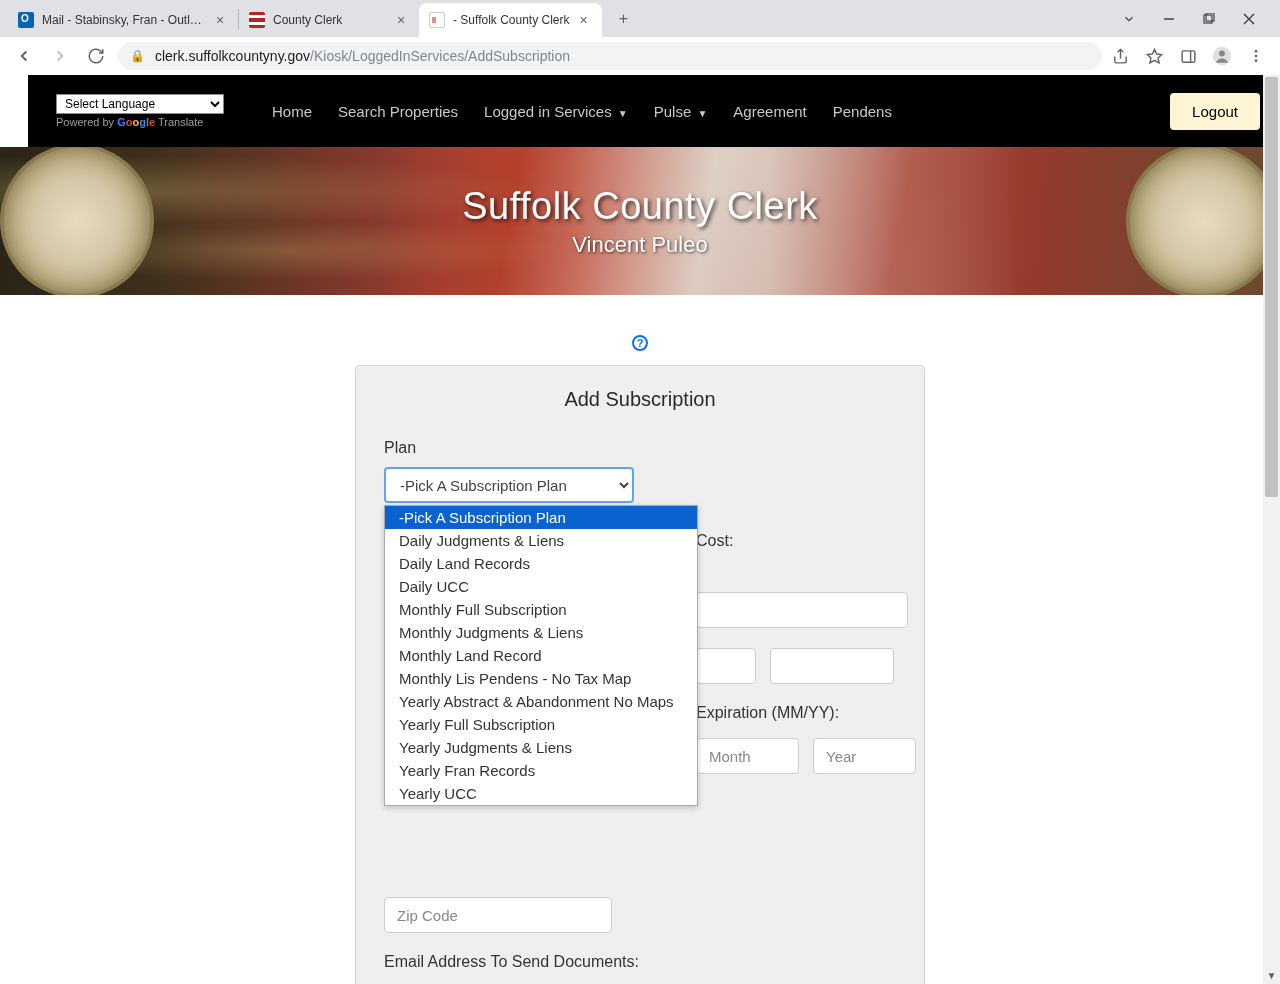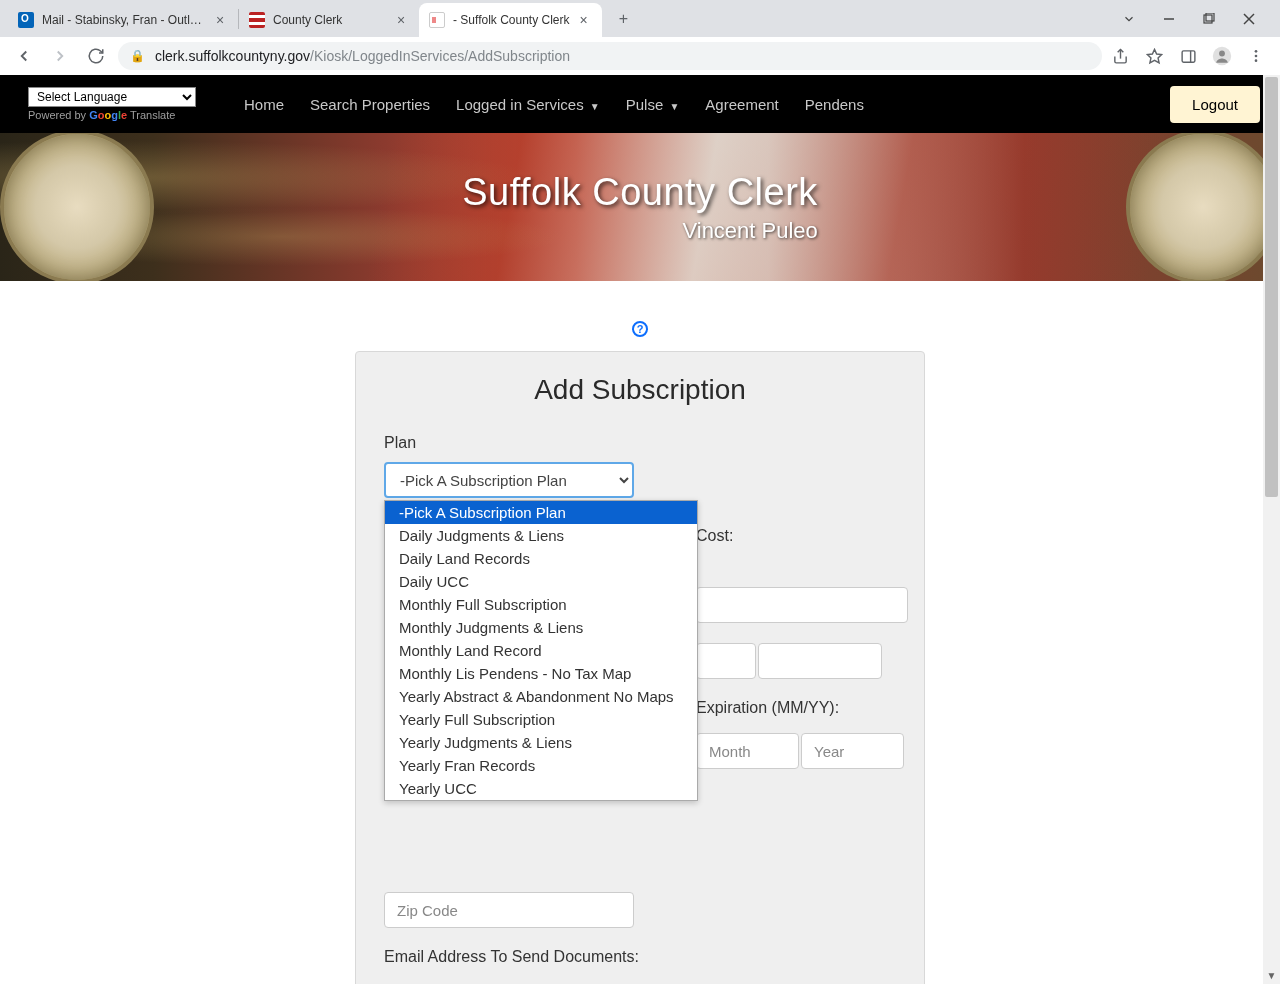--- a/index.html
+++ b/index.html
@@ -30,42 +30,42 @@
 .addr-icon { width: 20px; height: 20px; display: flex; align-items: center; justify-content: center; color: #5f6368; cursor: pointer; }
 
 
 .page { position: relative; height: calc(984px - 75px); overflow-y: auto; }
 .page-scrollbar { position: absolute; right: 0; top: 0; width: 17px; height: 100%; background: #f1f1f1; }
 .page-scrollbar-thumb { position: absolute; right: 2px; top: 2px; width: 13px; height: 420px; background: #c1c1c1; border-radius: 2px; }
 .page-scrollbar-arrow { position: absolute; right: 0; width: 17px; height: 17px; display: flex; align-items: center; justify-content: center; color: #666; font-size: 10px; }
 .scrollbar-up { top: 0; }
 .scrollbar-down { bottom: 0; }
 
-.top-nav { background: #000; height: 58px; display: flex; align-items: center; padding: 0 20px 0 28px; color: #ccc; }
+.top-nav { background: #000; height: 72px; display: flex; align-items: center; padding: 0 20px 0 28px; color: #ccc; margin-left: 28px; }
 .lang-block { display: flex; flex-direction: column; gap: 2px; }
 .lang-select { width: 168px; height: 20px; font-size: 12px; padding: 0 4px; border: 1px solid #888; background: #fff; }
 .lang-powered { font-size: 11px; color: #9f9f9f; }
 .nav-links { display: flex; gap: 26px; margin-left: 48px; font-size: 15px; justify-content: flex-end; }
 .nav-link { color: #c8c8c8; cursor: pointer; }
 .nav-link .caret { font-size: 10px; margin-left: 2px; }
 .logout-btn { margin-left: auto; background: #fff4d3; border: none; padding: 10px 22px; font-size: 15px; border-radius: 4px; cursor: pointer; color: #000; font-weight: 500; }
 
 .banner { height: 148px; position: relative; display: flex; align-items: center; justify-content: center; background: linear-gradient(90deg, #2a2518 0%, #3d2f1c 12%, #8b3a2e 30%, #c84d3a 45%, #dcdad4 60%, #8b3a2e 80%, #6b4a2e 100%); overflow: hidden; }
 .banner::before { content: ""; position: absolute; inset: 0; background: radial-gradient(ellipse at 10% 30%, rgba(200,170,100,0.35) 0%, transparent 25%), radial-gradient(ellipse at 22% 70%, rgba(200,170,100,0.3) 0%, transparent 20%), linear-gradient(100deg, transparent 30%, rgba(180,60,40,0.6) 40%, rgba(225,220,210,0.7) 55%, rgba(180,60,40,0.5) 70%, transparent 90%); }
 .seal { width: 154px; height: 154px; position: absolute; border-radius: 50%; background: radial-gradient(circle, #e8dcc0 0%, #d4c8a8 40%, #b8a878 70%, #8a7a50 100%); border: 4px solid #8a7a50; box-shadow: inset 0 0 20px rgba(0,0,0,0.3); display:flex; align-items:center; justify-content:center; font-size:9px; color:#5a4a2a; text-align:center; }
 .seal-left { left: 0; top: -3px; }
 .seal-right { right: 0; top: -3px; }
 .banner-title { position:relative; z-index:2; text-align:center; }
 .banner-title h1 { color:#fff; font-size: 38px; font-weight: 500; text-shadow: 2px 2px 4px rgba(0,0,0,0.7); letter-spacing: 0.5px; text-align: center; }
-.banner-title h2 { color:#fff; font-size: 22px; font-weight: 400; text-shadow: 1px 1px 3px rgba(0,0,0,0.7); margin-top: 4px; text-align: right; }
+.banner-title h2 { color:#fff; font-size: 22px; font-weight: 400; text-shadow: 1px 1px 3px rgba(0,0,0,0.7); margin-top: 4px; }
 
 .content-area { display:flex; flex-direction:column; align-items:center; padding: 40px 0 60px; }
 .help-icon { width:16px; height:16px; border:2px solid #0d6efd; color:#0d6efd; border-radius:50%; display:flex; align-items:center; justify-content:center; font-size:11px; font-weight:bold; margin-bottom: 14px; cursor:pointer; }
 .card { width: 570px; background: #efefef; border: 1px solid #d8d8d8; border-radius: 4px; padding: 22px 28px 28px; position: relative; }
-.card h2 { text-align:center; font-size: 28px; font-weight: 500; color: #2a2a2a; margin-bottom: 28px; font-family: "Segoe UI", Arial, sans-serif; }
+.card h2 { text-align:center; font-size: 20px; font-weight: 500; color: #2a2a2a; margin-bottom: 28px; font-family: "Segoe UI", Arial, sans-serif; }
 .field-label { font-size: 16px; color: #333; margin-bottom: 10px; display: block; }
 .plan-select { width: 250px; height: 36px; padding: 0 10px; font-size: 15px; border: 2px solid #5fa8e8; border-radius: 4px; background: #fff; color: #444; outline: none; }
 
 .dropdown-list { position: absolute; left: 0; top: 38px; width: 314px; background: #fff; border: 1px solid #aaa; box-shadow: 0 2px 6px rgba(0,0,0,0.2); z-index: 100; }
 .dropdown-item { padding: 3px 14px; font-size: 15px; color: #333; cursor: pointer; white-space: nowrap; }
 .dropdown-item.highlighted { background: #0a62d0; color: #fff; }
 
 .field-row { margin-bottom: 18px; }
 .text-input { width: 100%; height: 36px; padding: 0 12px; font-size: 15px; border: 1px solid #ccc; border-radius: 4px; background: #fff; color: #333; }
 .text-input::placeholder { color: #888; }
@@ -79,21 +79,21 @@
 .fav-flag { background: linear-gradient(180deg, #b22 0%, #b22 20%, #fff 20%, #fff 40%, #b22 40%, #b22 60%, #fff 60%, #fff 80%, #b22 80%); position:relative; }
 .fav-card { background:#fff; border:1px solid #ccc; position:relative; }
 .fav-card::after { content:""; position:absolute; left:2px; top:4px; width:4px; height:6px; background:#e88; }
 .google-logo { font-weight:bold; }
 .google-logo .g1{color:#4285f4;} .google-logo .g2{color:#ea4335;} .google-logo .g3{color:#fbbc05;} .google-logo .g4{color:#34a853;}
 
 .card-inner { position: relative; }
 .right-side { position: absolute; left: 312px; top: 93px; width: 220px; }
 .right-field { margin-bottom: 20px; }
 .right-input { width: 212px; height: 36px; padding: 0 12px; font-size: 15px; border: 1px solid #ccc; border-radius: 4px; background: #fff; }
-.exp-pair { display:flex; gap: 2px; }
+.exp-pair { display:flex; gap: 14px; }
 .exp-pair .text-input { width: 103px; }
 </style>
 </head>
 <body>
 
 <div class="browser-chrome">
   <div class="tab-bar">
     <div class="tab inactive">
       <div class="tab-favicon fav-outlook"></div>
       <span class="tab-title">Mail - Stabinsky, Fran - Outlook</span>
@@ -270,21 +270,21 @@
           </div>
           <div class="right-field" style="margin-top: 4px;">
             <div class="exp-label">Expiration (MM/YY):</div>
             <div class="exp-pair">
               <input class="text-input" placeholder="Month" style="">
               <input class="text-input" placeholder="Year" style="">
             </div>
           </div>
         </div>
 
-        <div class="field-row" style="margin-top: 394px; width: 250px;">
+        <div class="field-row" style="margin-top: 394px; width: 228px;">
           <input class="text-input" placeholder="Zip Code" style="">
         </div>
 
         <div class="field-row" style="margin-top: 20px;">
           <label class="field-label">Email Address To Send Documents:</label>
         </div>
       </div>
     </div>
   </div>
 

